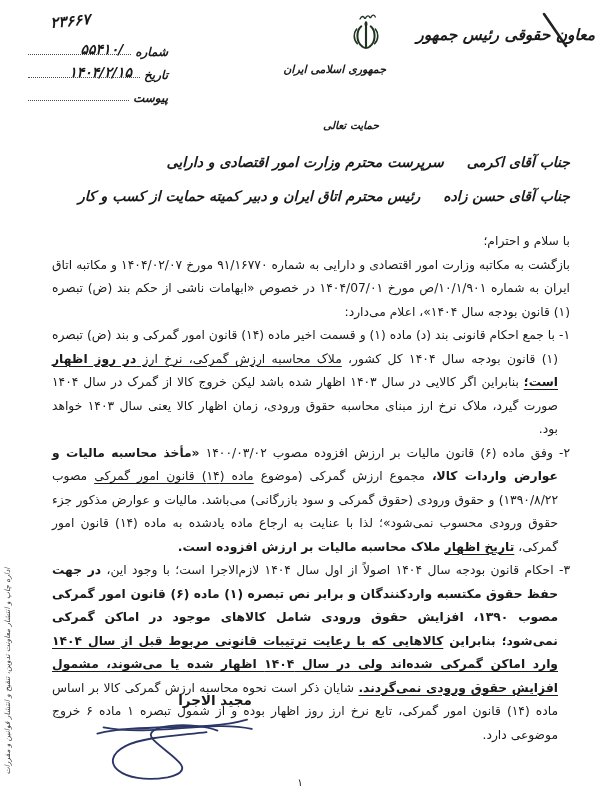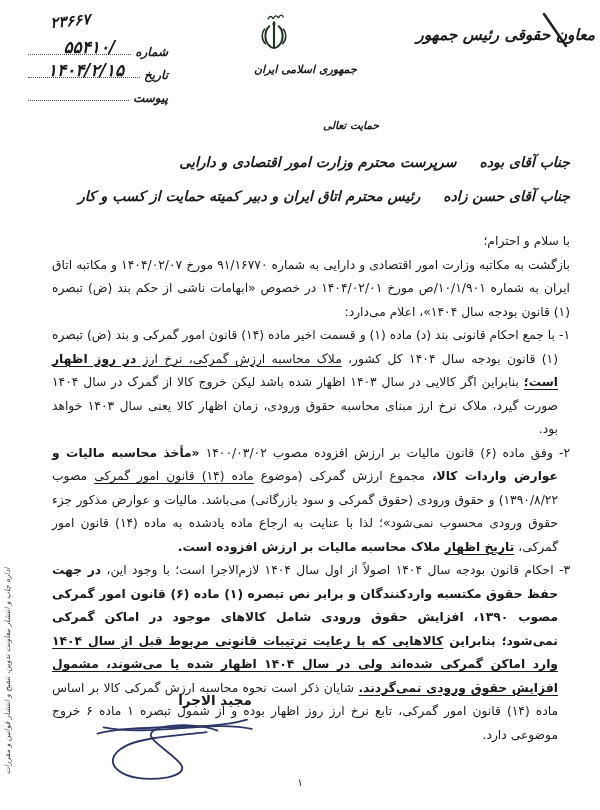--- a/index.html
+++ b/index.html
@@ -22,26 +22,26 @@
   .ref-block{position:absolute;top:12px;left:28px;width:140px;}
   .ref-code{
     position:absolute;top:0;left:22px;font-size:15px;font-weight:bold;
     letter-spacing:3px;transform:rotate(-6deg);direction:ltr;
   }
   .ref-rows{margin-top:24px;}
   .ref-row{display:flex;align-items:flex-end;height:23px;}
   .ref-label{font-size:12px;font-weight:bold;white-space:nowrap;padding-left:4px;}
   .dots{flex:1;border-bottom:1.6px dotted #4a4a4a;height:15px;position:relative;margin-bottom:4px;}
   .over{
-    position:absolute;bottom:-3px;right:16px;font-size:17px;font-weight:bold;
+    position:absolute;bottom:-3px;right:8px;font-size:14px;font-weight:bold;
     white-space:nowrap;direction:ltr;font-style:italic;
   }
 
   
-  .emblem-block{position:absolute;top:12px;left:254px;width:120px;text-align:left;}
+  .emblem-block{position:absolute;top:12px;left:266px;width:120px;text-align:right;}
   .country{font-size:11px;font-weight:bold;margin-top:1px;white-space:nowrap;}
   .office{font-size:16px;font-weight:bold;margin-top:7px;white-space:nowrap;}
 
   
   .slash{position:absolute;top:10px;left:538px;}
   .deputy{
     position:absolute;top:26px;left:425px;width:170px;text-align:center;
     font-size:15.5px;font-weight:bold;white-space:nowrap;
   }
 
@@ -116,32 +116,32 @@
 
   <svg class="slash" width="34" height="40" viewBox="0 0 34 40">
     <line x1="6" y1="4" x2="28" y2="36" stroke-width="2.6" stroke-linecap="round" stroke="#222222"></line>
   </svg>
   <div class="deputy callig">معاون حقوقی رئیس جمهور</div>
 
   <div class="besmellah callig">حمایت تعالی</div>
 
   <div class="recipients">
     <div class="recipient callig">
-      <span class="r-name">جناب آقای بوده</span>
+      <span class="r-name">جناب آقای اکرمی</span>
       <span class="r-title">سرپرست محترم وزارت امور اقتصادی و دارایی</span>
     </div>
     <div class="recipient callig">
       <span class="r-name">جناب آقای حسن زاده</span>
       <span class="r-title">رئیس محترم اتاق ایران و دبیر کمیته حمایت از کسب و کار</span>
     </div>
   </div>
 
   <div class="body">
     <p class="salutation">با سلام و احترام؛</p>
-    <p>بازگشت به مکاتبه وزارت امور اقتصادی و دارایی به شماره ۹۱/۱۶۷۷۰ مورخ ۱۴۰۴/۰۲/۰۷ و مکاتبه اتاق ایران به شماره ۱۰/۱/۹۰۱/ص مورخ ۱۴۰۴/۰۲/۰۱ در خصوص «ابهامات ناشی از حکم بند (ض) تبصره (۱) قانون بودجه سال ۱۴۰۴»، اعلام می‌دارد:</p>
+    <p>بازگشت به مکاتبه وزارت امور اقتصادی و دارایی به شماره ۹۱/۱۶۷۷۰ مورخ ۱۴۰۴/۰۲/۰۷ و مکاتبه اتاق ایران به شماره ۱۰/۱/۹۰۱/ص مورخ ۱۴۰۴/07/۰۱ در خصوص «ابهامات ناشی از حکم بند (ض) تبصره (۱) قانون بودجه سال ۱۴۰۴»، اعلام می‌دارد:</p>
     <p class="num-para"><span>۱- با جمع احکام قانونی بند (د) ماده (۱) و قسمت اخیر ماده (۱۴) قانون امور گمرکی و بند (ض) تبصره (۱) قانون بودجه سال ۱۴۰۴ کل کشور، </span><span class="u">ملاک محاسبه ارزش گمرکی، نرخ ارز </span><span class="b u">در روز اظهار است؛</span><span> بنابراین اگر کالایی در سال ۱۴۰۳ اظهار شده باشد لیکن خروج کالا از گمرک در سال ۱۴۰۴ صورت گیرد، ملاک نرخ ارز مبنای محاسبه حقوق ورودی، زمان اظهار کالا یعنی سال ۱۴۰۳ خواهد بود.</span></p>
     <p class="num-para"><span>۲- وفق ماده (۶) قانون مالیات بر ارزش افزوده مصوب ۱۴۰۰/۰۳/۰۲ </span><span class="b">«مأخذ محاسبه مالیات و عوارض واردات کالا،</span><span> مجموع ارزش گمرکی (موضوع </span><span class="u">ماده (۱۴) قانون امور گمرکی</span><span> مصوب ۱۳۹۰/۸/۲۲) و حقوق ورودی (حقوق گمرکی و سود بازرگانی) می‌باشد. مالیات و عوارض مذکور جزء حقوق ورودی محسوب نمی‌شود»؛ لذا با عنایت به ارجاع ماده یادشده به ماده (۱۴) قانون امور گمرکی، </span><span class="b u">تاریخ اظهار</span><span class="b"> ملاک محاسبه مالیات بر ارزش افزوده است.</span></p>
     <p class="num-para"><span>۳- احکام قانون بودجه سال ۱۴۰۴ اصولاً از اول سال ۱۴۰۴ لازم‌الاجرا است؛ با وجود این، </span><span class="b">در جهت حفظ حقوق مکتسبه واردکنندگان و برابر نص تبصره (۱) ماده (۶) قانون امور گمرکی مصوب ۱۳۹۰، افزایش حقوق ورودی شامل کالاهای موجود در اماکن گمرکی نمی‌شود؛ بنابراین </span><span class="b u">کالاهایی که با رعایت ترتیبات قانونی مربوط قبل از سال ۱۴۰۴ وارد اماکن گمرکی شده‌اند ولی در سال ۱۴۰۴ اظهار شده یا می‌شوند، مشمول افزایش حقوق ورودی نمی‌گردند.</span><span> شایان ذکر است نحوه محاسبه ارزش گمرکی کالا بر اساس ماده (۱۴) قانون امور گمرکی، تابع نرخ ارز روز اظهار بوده و از شمول تبصره ۱ ماده ۶ خروج موضوعی دارد.</span></p>
   </div>
 
   <div class="signature">
     <div class="sig-name">مجید الاجرا</div>
     <svg class="sig-scribble" width="190" height="78" viewBox="0 0 240 100">
       <g fill="none" stroke-width="2.4" stroke-linecap="round" stroke="#2b3666">
         <path d="M14 38 C70 24 150 36 206 20"></path>

